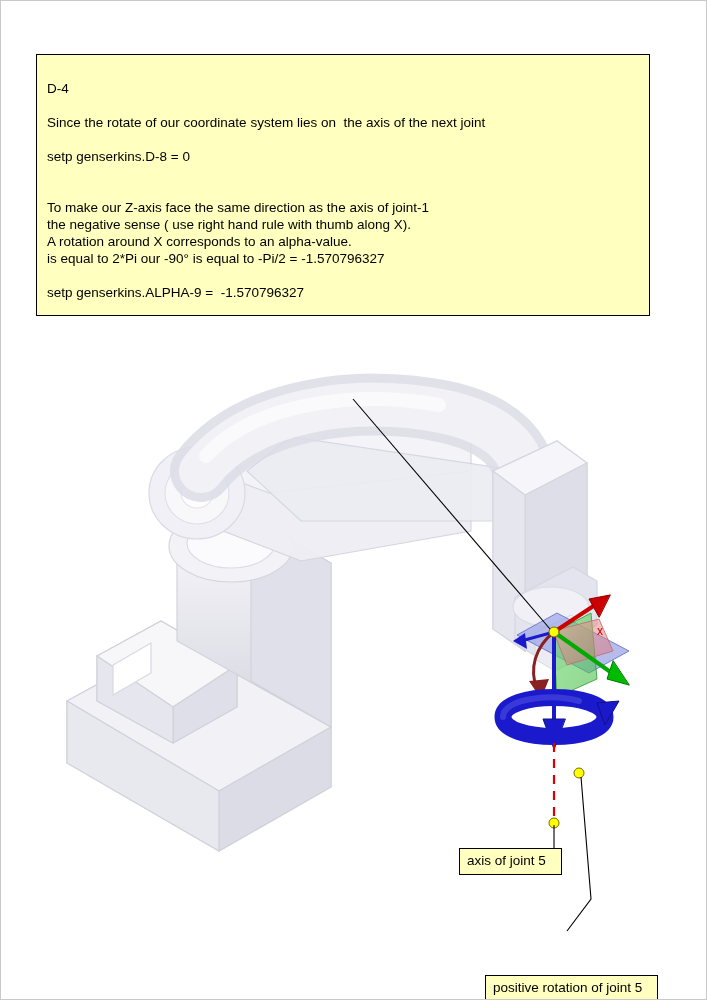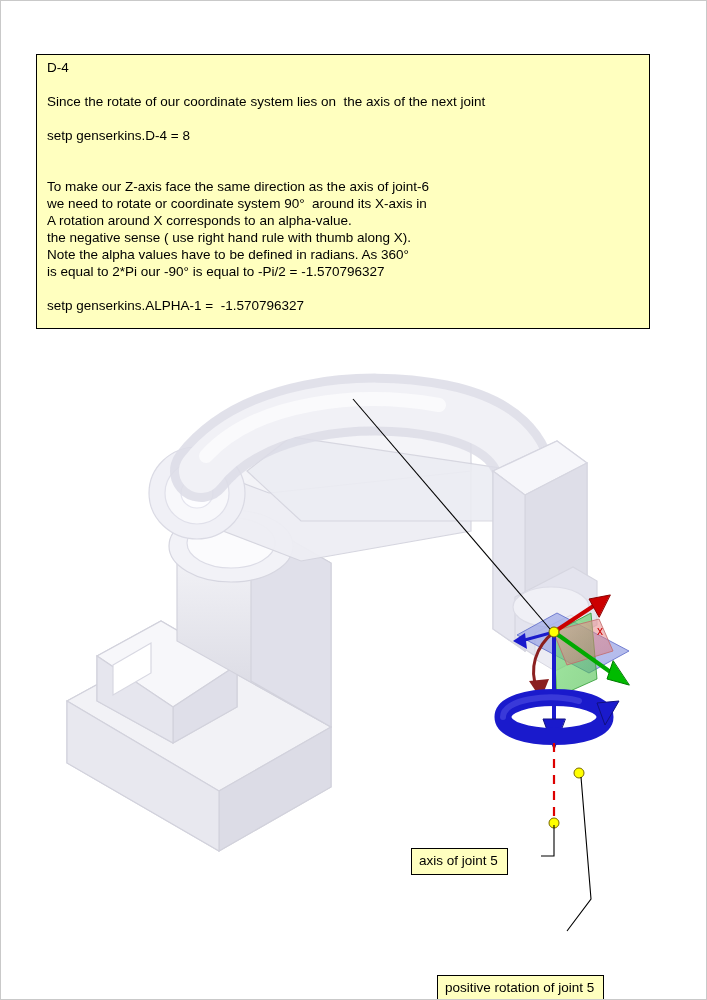--- a/index.html
+++ b/index.html
@@ -32,43 +32,44 @@
 
   
   #note-main {
     position: absolute;
     left: 35px;
     top: 53px;
     width: 614px;
     background: #ffffbf;
     border: 1px solid #000000;
     box-sizing: border-box;
-    padding: 4px 10px 14px 10px;
+    padding: 25px 10px 14px 10px;
   }
   #note-main .ln {
     font-size: 13.5px;
     line-height: 17px;
     color: #000000;
     white-space: pre;
   }
   #note-main .gap {
     height: 17px;
   }
 
   
   .callout {
     position: absolute;
     background: #ffffbf;
     border: 1px solid #000000;
     box-sizing: border-box;
     font-size: 13.5px;
     line-height: 16px;
     color: #000000;
-    padding: 4px 9px 5px 7px;
+    padding: 4px 15px 5px 7px;
     white-space: nowrap;
+    margin-left: 48px;
   }
   #callout-axis5 {
     left: 410px;
     top: 847px;
   }
   #callout-rot5 {
     left: 436px;
     top: 974px;
   }
 </style>
@@ -206,30 +207,28 @@
 
       <path d="M566,930 L590,898 L580,776"></path>
     </g>
   </svg>
 
   <div id="note-main">
     <div class="ln">D-4</div>
     <div class="gap"></div>
     <div class="ln">Since the rotate of our coordinate system lies on  the axis of the next joint</div>
     <div class="gap"></div>
-    <div class="ln">setp genserkins.D-4 = 8</div>
-    <div class="gap"></div>
-    <div class="gap"></div>
-    <div class="ln">To make our Z-axis face the same direction as the axis of joint-6</div>
-    <div class="ln">we need to rotate or coordinate system 90°  around its X-axis in</div>
+    <div class="ln">setp genserkins.D-8 = 0</div>
+    <div class="gap"></div>
+    <div class="gap"></div>
+    <div class="ln">To make our Z-axis face the same direction as the axis of joint-1</div>
+    <div class="ln">the negative sense ( use right hand rule with thumb along X).</div>
     <div class="ln">A rotation around X corresponds to an alpha-value.</div>
-    <div class="ln">the negative sense ( use right hand rule with thumb along X).</div>
-    <div class="ln">Note the alpha values have to be defined in radians. As 360°</div>
     <div class="ln">is equal to 2*Pi our -90° is equal to -Pi/2 = -1.570796327</div>
     <div class="gap"></div>
-    <div class="ln">setp genserkins.ALPHA-1 =  -1.570796327</div>
+    <div class="ln">setp genserkins.ALPHA-9 =  -1.570796327</div>
   </div>
 
   <div id="callout-axis5" class="callout">axis of joint 5</div>
 
   <div id="callout-rot5" class="callout">positive rotation of joint 5</div>
 
 </div>
 
 </body></html>

